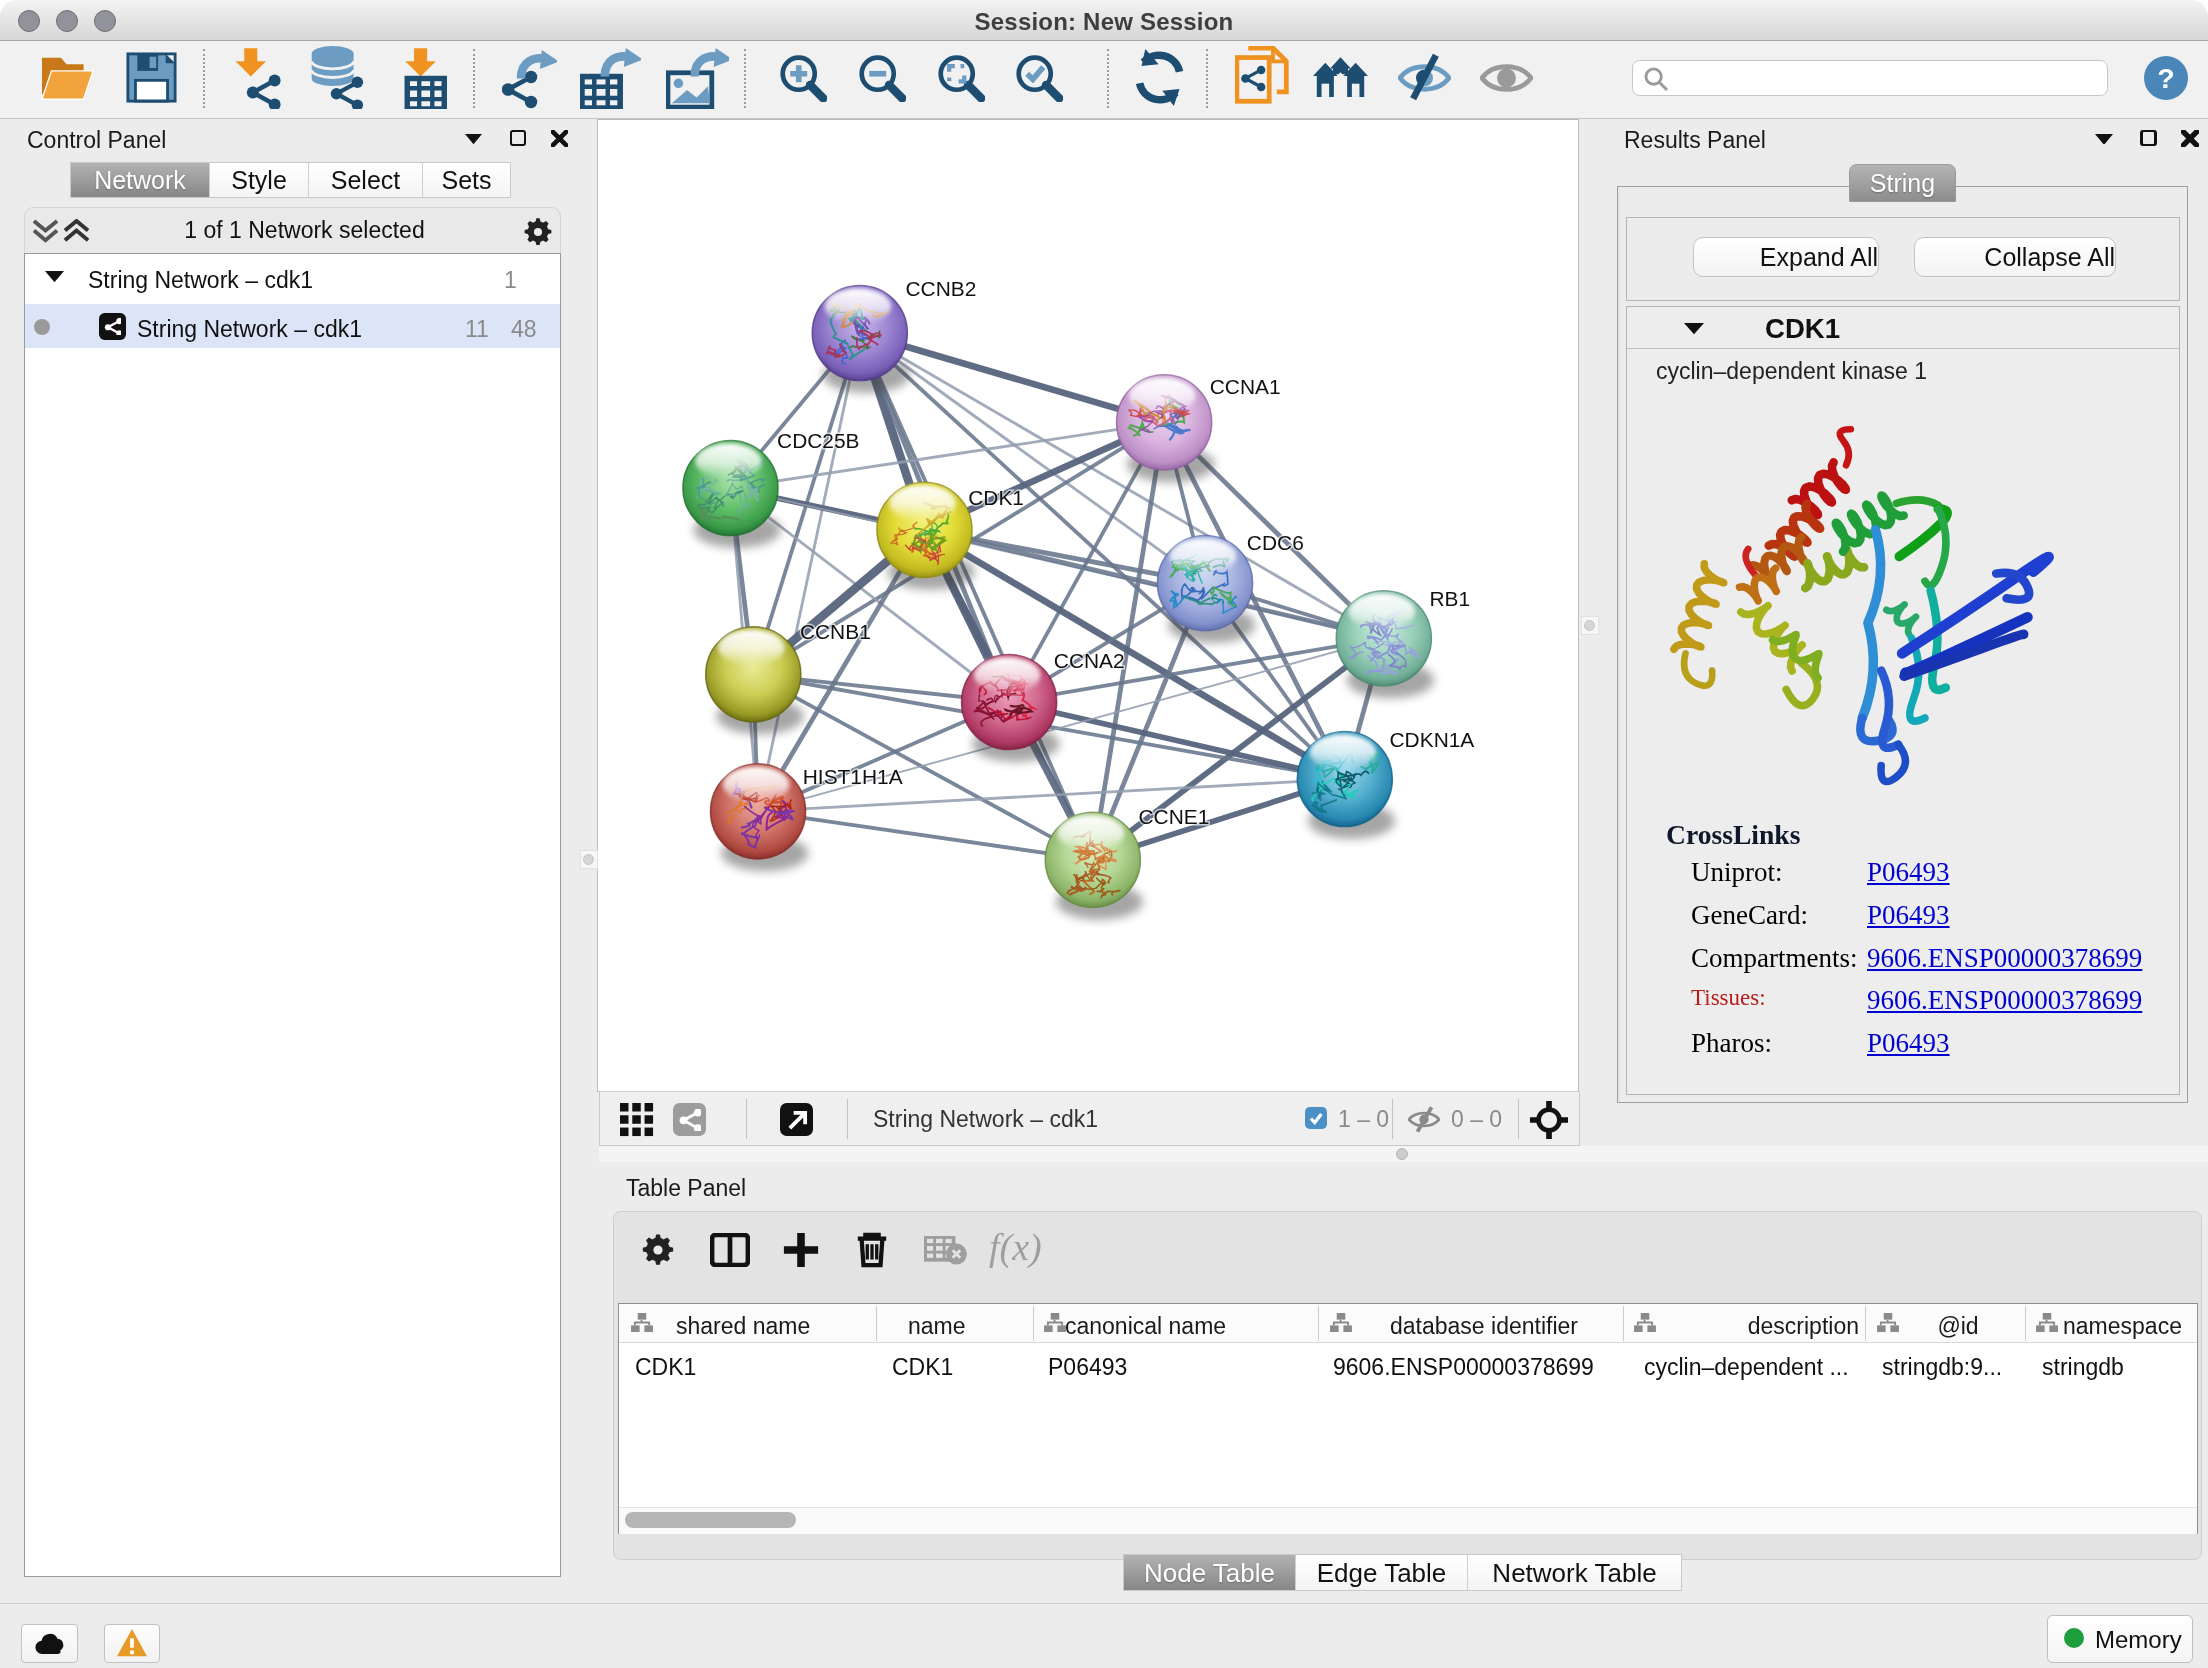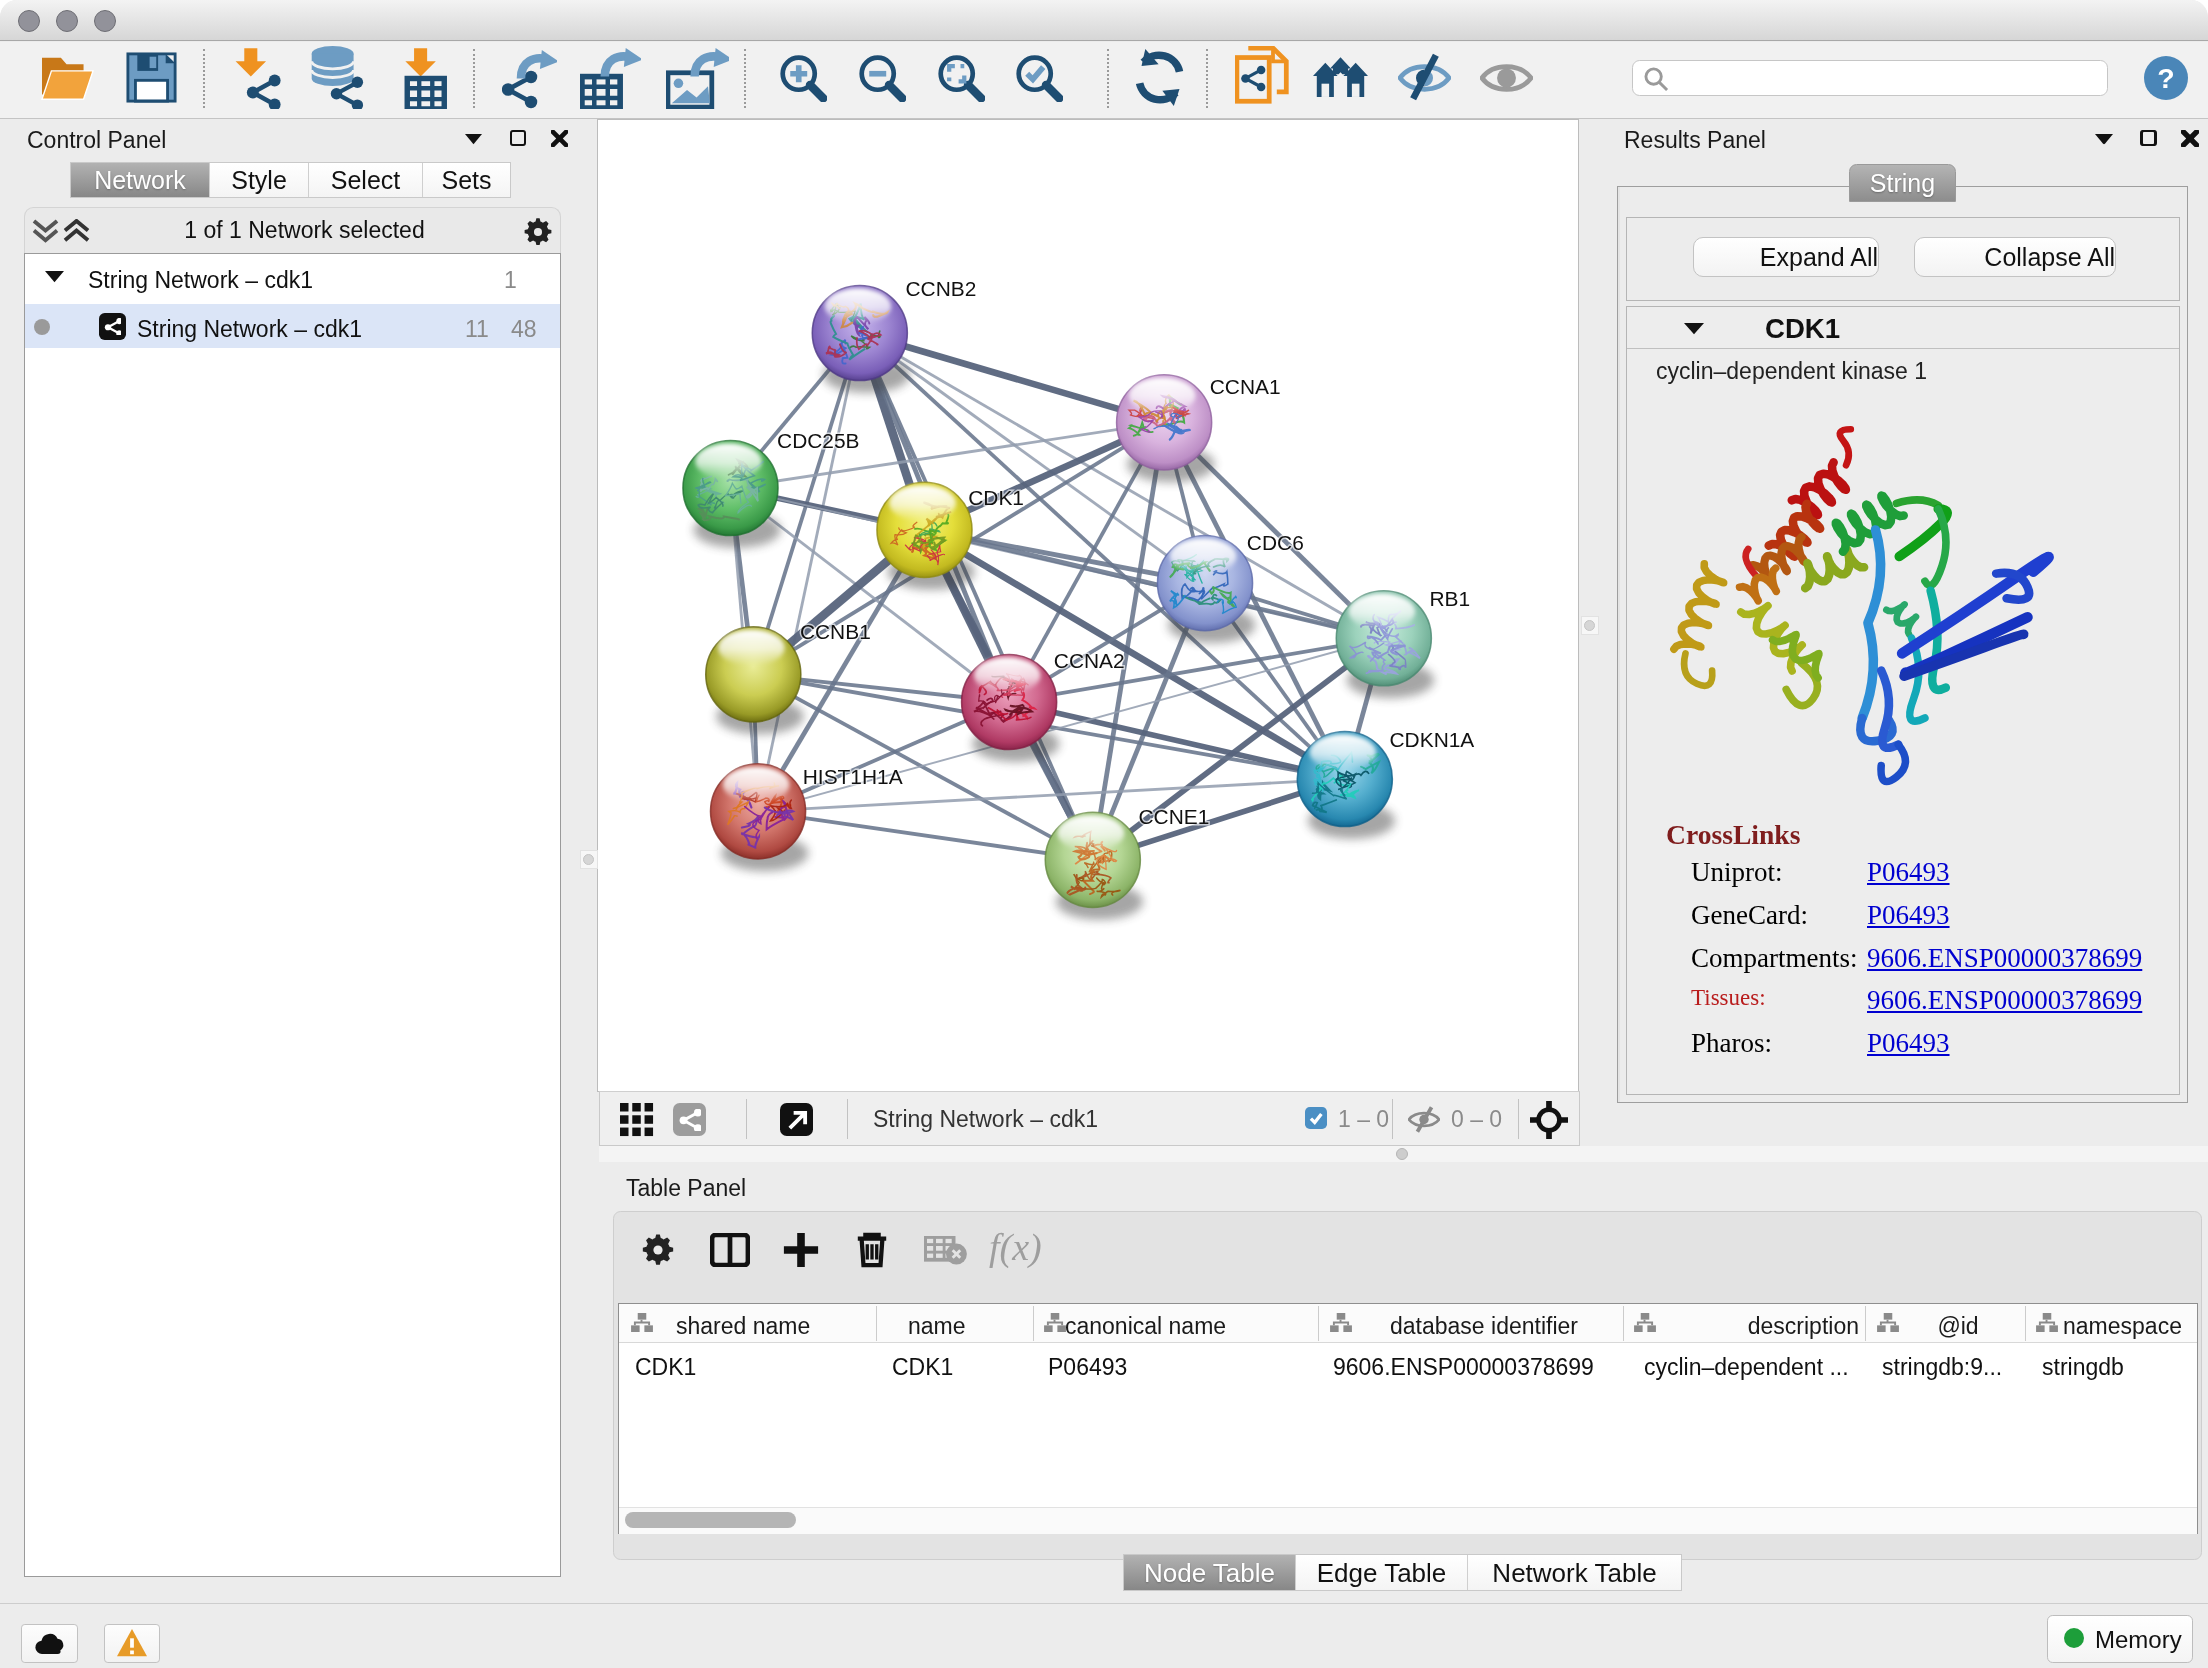--- a/index.html
+++ b/index.html
@@ -28,20 +28,21 @@
  font-size:25px;color:#111;text-align:right}
 .serif{font-family:"Liberation Serif",serif}
 a.lnk{color:#0000d0;text-decoration:underline}
 .colhdr{font-size:23px;color:#1a1a1a}
 </style></head><body>
 <div class="win">
 <div class="abs titlebar"></div>
     <div class="abs tl" style="left:18px"></div>
     <div class="abs tl" style="left:56px"></div>
     <div class="abs tl" style="left:94px"></div>
+    <div class="abs title">Session: New Session</div>
     <div class="abs toolbar"></div>
     <div class="abs tsep" style="left:203px"></div>
     <div class="abs tsep" style="left:473px"></div>
     <div class="abs tsep" style="left:744px"></div>
     <div class="abs tsep" style="left:1107px"></div>
     <div class="abs tsep" style="left:1206px"></div>
     <svg class="abs" style="left:40px;top:52px" width="55" height="51" viewBox="0 0 58 54" xmlns="http://www.w3.org/2000/svg">
       <path d="M2 6 h20 l6 7 h18 v32 h-44 z" fill="#c87818"></path>
       <path d="M2 50 L12 20 H56 L46 50 Z" fill="#f2a33c" stroke="#fff" stroke-width="1.5"></path>
     </svg>
@@ -666,21 +667,21 @@
       <path d="M216 320 Q208 348 232 344 T244 322" fill="none" stroke="#2a6ad2" stroke-width="9" stroke-linejoin="round" stroke-linecap="round"></path>
       <path d="M288 186 Q300 230 292 264 T304 288" fill="none" stroke="#0fae9e" stroke-width="9" stroke-linejoin="round" stroke-linecap="round"></path>
       <path d="M268 236 Q282 268 270 300 T282 320" fill="none" stroke="#13a8b8" stroke-width="8" stroke-linejoin="round" stroke-linecap="round"></path>
       <path d="M258 252 Q320 212 378 172 T396 166" fill="none" stroke="#1f3fd0" stroke-width="11" stroke-linejoin="round" stroke-linecap="round"></path>
       <path d="M390 214 Q344 236 300 256 T262 272" fill="none" stroke="#1633c0" stroke-width="11" stroke-linejoin="round" stroke-linecap="round"></path>
       <path d="M357 168 Q382 164 390 182 T368 194" fill="none" stroke="#2247cc" stroke-width="9" stroke-linejoin="round" stroke-linecap="round"></path>
       <path d="M260 276 Q300 262 344 246 T386 232" fill="none" stroke="#1834b0" stroke-width="10" stroke-linejoin="round" stroke-linecap="round"></path>
       <path d="M236 270 Q250 300 240 330 T254 348" fill="none" stroke="#2a5ad2" stroke-width="9" stroke-linejoin="round" stroke-linecap="round"></path>
       <path d="M254 348 Q270 368 252 382 T236 370" fill="none" stroke="#1d4ec8" stroke-width="8" stroke-linejoin="round" stroke-linecap="round"></path>
     </svg>
-    <div class="abs serif" style="left:1666px;top:819px;font-size:27.6px;font-weight:700;color:#7f1d1d">CrossLinks</div>
+    <div class="abs serif" style="left:1666px;top:819px;font-size:27.6px;font-weight:700;color:#0f172a">CrossLinks</div>
     <div class="abs serif" style="left:1691px;top:857px;font-size:27px;color:#000">Uniprot:</div>
     <div class="abs serif" style="left:1867px;top:857px;font-size:27px"><a class="lnk">P06493</a></div>
     <div class="abs serif" style="left:1691px;top:900px;font-size:27px;color:#000">GeneCard:</div>
     <div class="abs serif" style="left:1867px;top:900px;font-size:27px"><a class="lnk">P06493</a></div>
     <div class="abs serif" style="left:1691px;top:943px;font-size:27px;color:#000">Compartments:</div>
     <div class="abs serif" style="left:1867px;top:943px;font-size:27px"><a class="lnk">9606.ENSP00000378699</a></div>
     <div class="abs serif" style="left:1691px;top:985px;font-size:23px;color:#b91c1c">Tissues:</div>
     <div class="abs serif" style="left:1867px;top:985px;font-size:27px"><a class="lnk">9606.ENSP00000378699</a></div>
     <div class="abs serif" style="left:1691px;top:1028px;font-size:27px;color:#000">Pharos:</div>
     <div class="abs serif" style="left:1867px;top:1028px;font-size:27px"><a class="lnk">P06493</a></div>

